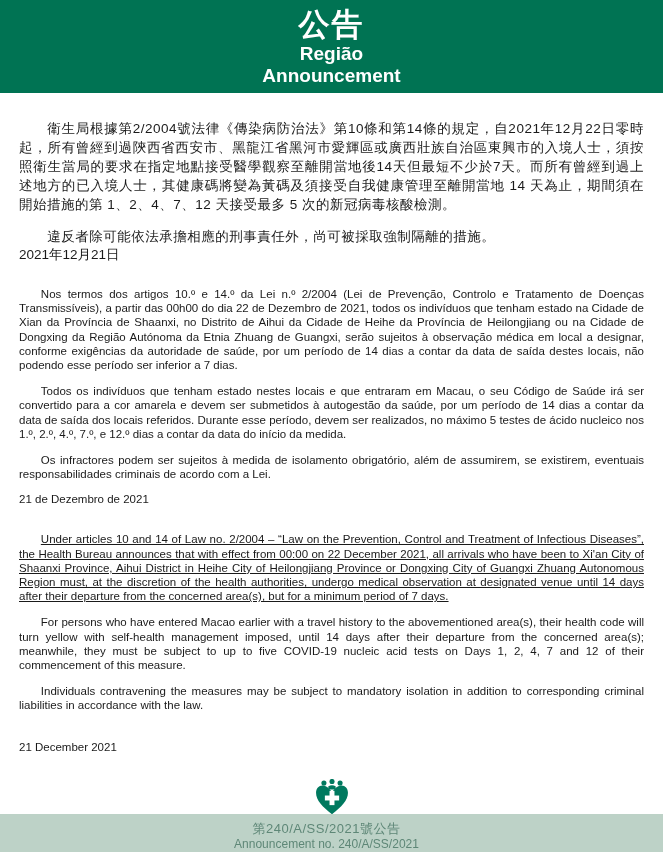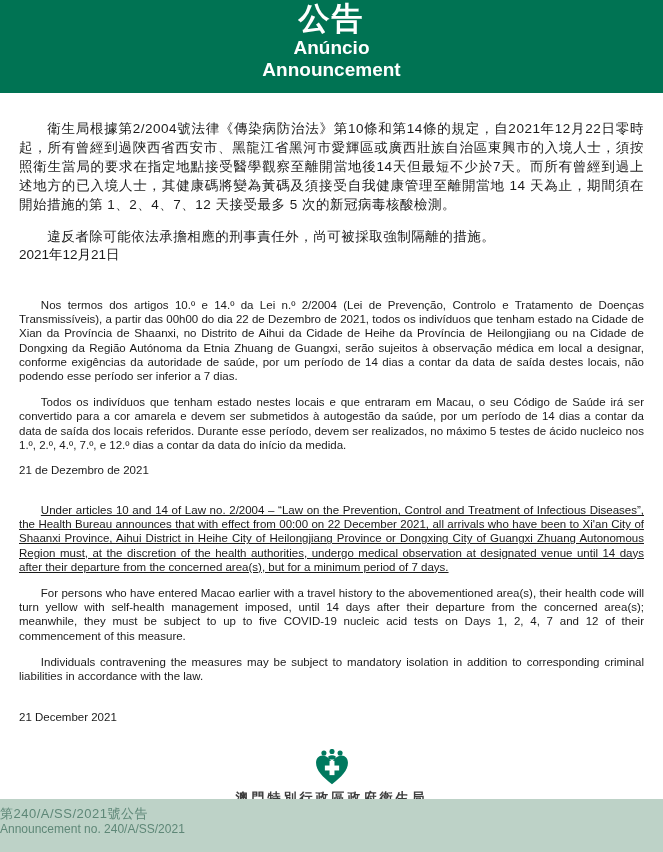--- a/index.html
+++ b/index.html
@@ -17,20 +17,21 @@
     background:#ffffff;
     font-family:"Liberation Sans","DejaVu Sans",sans-serif;
     overflow:hidden;
   }
   
   .header{
     background:var(--header-green,#007353);
     color:#ffffff;
     text-align:center;
     height:93px;
+    padding-top:6px;
   }
   .header .title-zh{
     font-size:31px;font-weight:bold;line-height:37px;letter-spacing:2px;
   }
   .header .title-pt,.header .title-en{
     font-size:19px;font-weight:bold;line-height:22px;
   }
   
   .content{
     padding:0 19px;
@@ -44,68 +45,69 @@
   .zh-1{margin-top:26px;}
   .zh-2{margin-top:13px;}
   .date-zh{
     font-size:13.5px;color:#1a1a1a;text-indent:0;
   }
   .para-latin{
     font-size:11.5px;line-height:14.2px;
     text-align:justify;text-indent:1.9em;
     color:#1a1a1a;
   }
-  .pt-1{margin-top:34px;}
+  .pt-1{margin-top:23px;}
   .pt-2,.pt-3,.en-2,.en-3{margin-top:12px;}
   .date-latin{
     font-size:11.5px;color:#1a1a1a;margin-top:12px;
   }
   .en-1{margin-top:27px;text-decoration:underline;}
   .date-en{margin-top:28px;}
   
   .bureau{
     margin-top:26px;
     text-align:center;
   }
   .bureau .logo{display:block;margin:0 auto 2px auto;}
   .bureau-zh{
     font-size:13px;font-weight:600;color:#3c3c3c;letter-spacing:3px;
     font-family:"Liberation Serif","DejaVu Serif",serif;
   }
   
   .ref-bar{
     position:absolute;bottom:0;left:0;
-    width:100%;height:53px;
+    width:100%;height:38px;
     background:var(--bar-bg,#bdd2c7);
-    text-align:left;
+    text-align:center;
     padding:7px 10px 0 0;
     color:var(--bar-text,#5e8777);
   }
   .ref-zh{font-size:13px;line-height:16px;letter-spacing:0.5px;}
   .ref-pt,.ref-en{font-size:12px;line-height:14px;}
 </style>
 </head>
 <body>
 
 <div class="page">
 
   <div class="header">
     <div class="title-zh">公告</div>
-    <div class="title-pt">Anúncio</div>
+    <div class="title-pt">Região</div>
     <div class="title-en">Announcement</div>
   </div>
 
   <div class="content">
 
     <p class="para-zh zh-1">衛生局根據第2/2004號法律《傳染病防治法》第10條和第14條的規定，自2021年12月22日零時起，所有曾經到過陝西省西安市、黑龍江省黑河市愛輝區或廣西壯族自治區東興市的入境人士，須按照衛生當局的要求在指定地點接受醫學觀察至離開當地後14天但最短不少於7天。而所有曾經到過上述地方的已入境人士，其健康碼將變為黃碼及須接受自我健康管理至離開當地 14 天為止，期間須在開始措施的第 1、2、4、7、12 天接受最多 5 次的新冠病毒核酸檢測。</p>
     <p class="para-zh zh-2">違反者除可能依法承擔相應的刑事責任外，尚可被採取強制隔離的措施。</p>
     <p class="date-zh">2021年12月21日</p>
 
     <p class="para-latin pt-1">Nos termos dos artigos 10.º e 14.º da Lei n.º 2/2004 (Lei de Prevenção, Controlo e Tratamento de Doenças Transmissíveis), a partir das 00h00 do dia 22 de Dezembro de 2021, todos os indivíduos que tenham estado na Cidade de Xian da Província de Shaanxi, no Distrito de Aihui da Cidade de Heihe da Província de Heilongjiang ou na Cidade de Dongxing da Região Autónoma da Etnia Zhuang de Guangxi, serão sujeitos à observação médica em local a designar, conforme exigências da autoridade de saúde, por um período de 14 dias a contar da data de saída destes locais, não podendo esse período ser inferior a 7 dias.</p>
     <p class="para-latin pt-2">Todos os indivíduos que tenham estado nestes locais e que entraram em Macau, o seu Código de Saúde irá ser convertido para a cor amarela e devem ser submetidos à autogestão da saúde, por um período de 14 dias a contar da data de saída dos locais referidos. Durante esse período, devem ser realizados, no máximo 5 testes de ácido nucleico nos 1.º, 2.º, 4.º, 7.º, e 12.º dias a contar da data do início da medida.</p>
+    <p class="para-latin pt-3">Os infractores podem ser sujeitos à medida de isolamento obrigatório, além de assumirem, se existirem, eventuais responsabilidades criminais de acordo com a Lei.</p>
     <p class="date-latin">21 de Dezembro de 2021</p>
 
     <p class="para-latin en-1">Under articles 10 and 14 of Law no. 2/2004 – “Law on the Prevention, Control and Treatment of Infectious Diseases”, the Health Bureau announces that with effect from 00:00 on 22 December 2021, all arrivals who have been to Xi'an City of Shaanxi Province, Aihui District in Heihe City of Heilongjiang Province or Dongxing City of Guangxi Zhuang Autonomous Region must, at the discretion of the health authorities, undergo medical observation at designated venue until 14 days after their departure from the concerned area(s), but for a minimum period of 7 days.</p>
     <p class="para-latin en-2">For persons who have entered Macao earlier with a travel history to the abovementioned area(s), their health code will turn yellow with self-health management imposed, until 14 days after their departure from the concerned area(s); meanwhile, they must be subject to up to five COVID-19 nucleic acid tests on Days 1, 2, 4, 7 and 12 of their commencement of this measure.</p>
     <p class="para-latin en-3">Individuals contravening the measures may be subject to mandatory isolation in addition to corresponding criminal liabilities in accordance with the law.</p>
     <p class="date-latin date-en">21 December 2021</p>
 
     <div class="bureau">
       <svg class="logo" width="38" height="38" viewBox="0 0 40 40" aria-hidden="true">
         <g fill="var(--logo-green,#00795f)">

